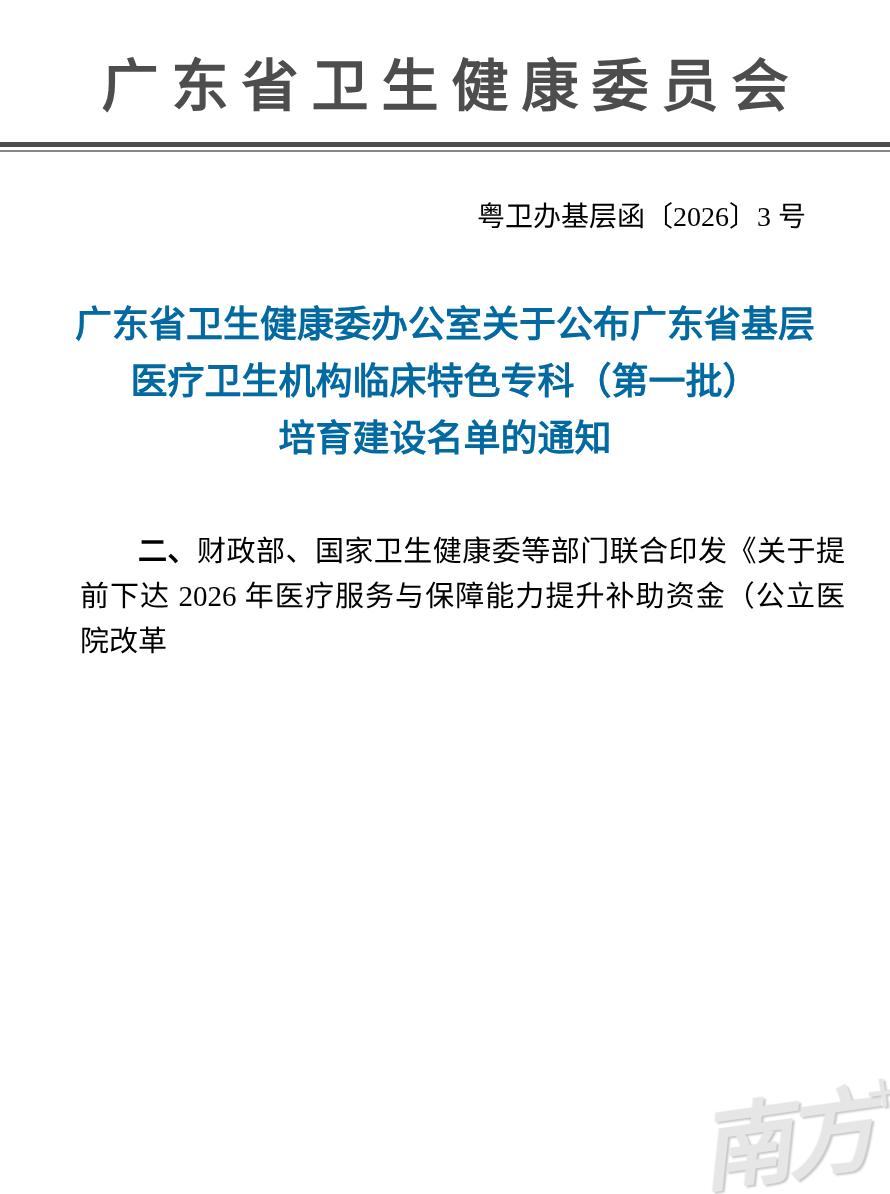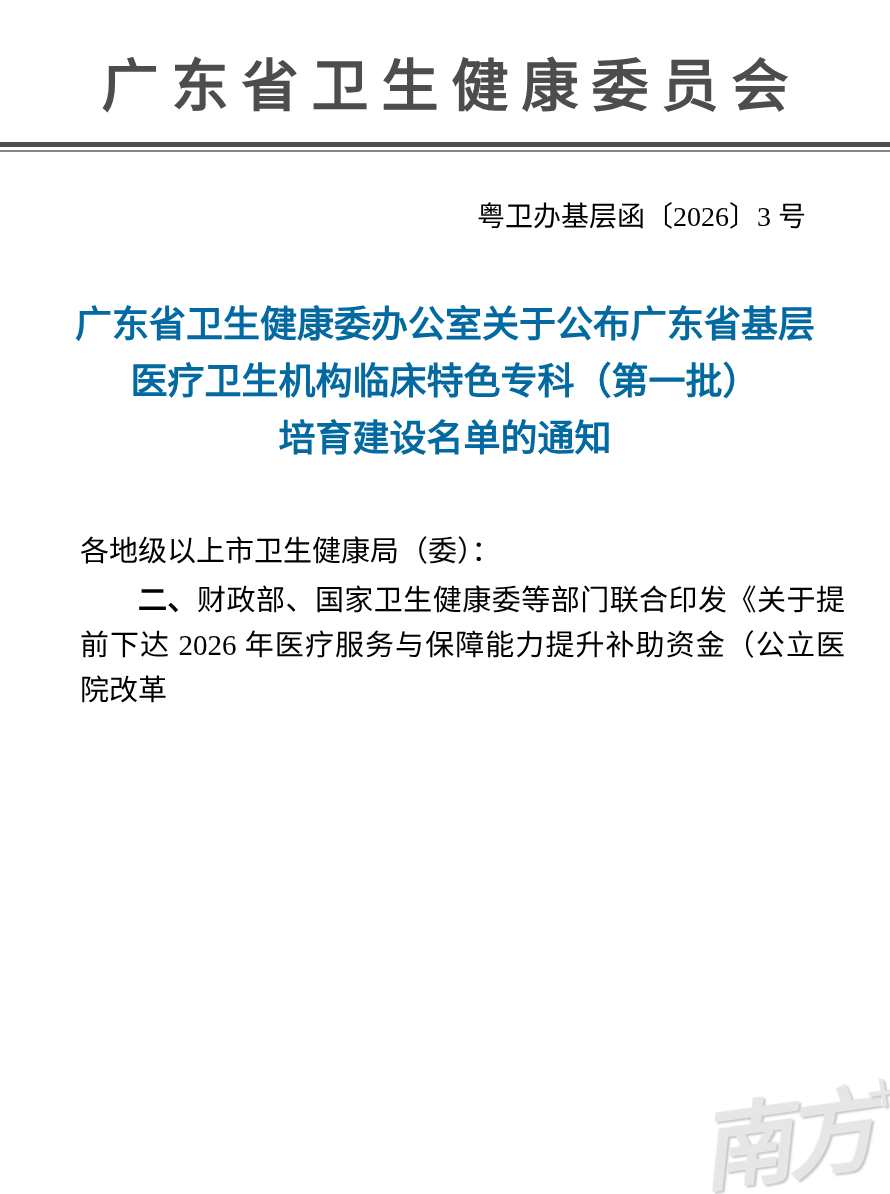--- a/index.html
+++ b/index.html
@@ -107,21 +107,20 @@
 
   <div class="docnum">粤卫办基层函〔2026〕3 号</div>
 
   <h1 class="title">
     <span class="tline">广东省卫生健康委办公室关于公布广东省基层</span>
     <span class="tline">医疗卫生机构临床特色专科（第一批）</span>
     <span class="tline">培育建设名单的通知</span>
   </h1>
 
   <div class="bodytext">
-    <p class="salutation">各地级以上市卫生健康局（委）：</p>
 
 
 
     <p class="para"><span class="lead">二、</span><span>财政部、国家卫生健康委等部门联合印发《关于提前下达 2026 年医疗服务与保障能力提升补助资金（公立医院改革</span></p>
   </div>
 
   <div class="watermark"><span>南方</span><span class="plus">+</span></div>
 
 </div>
 

